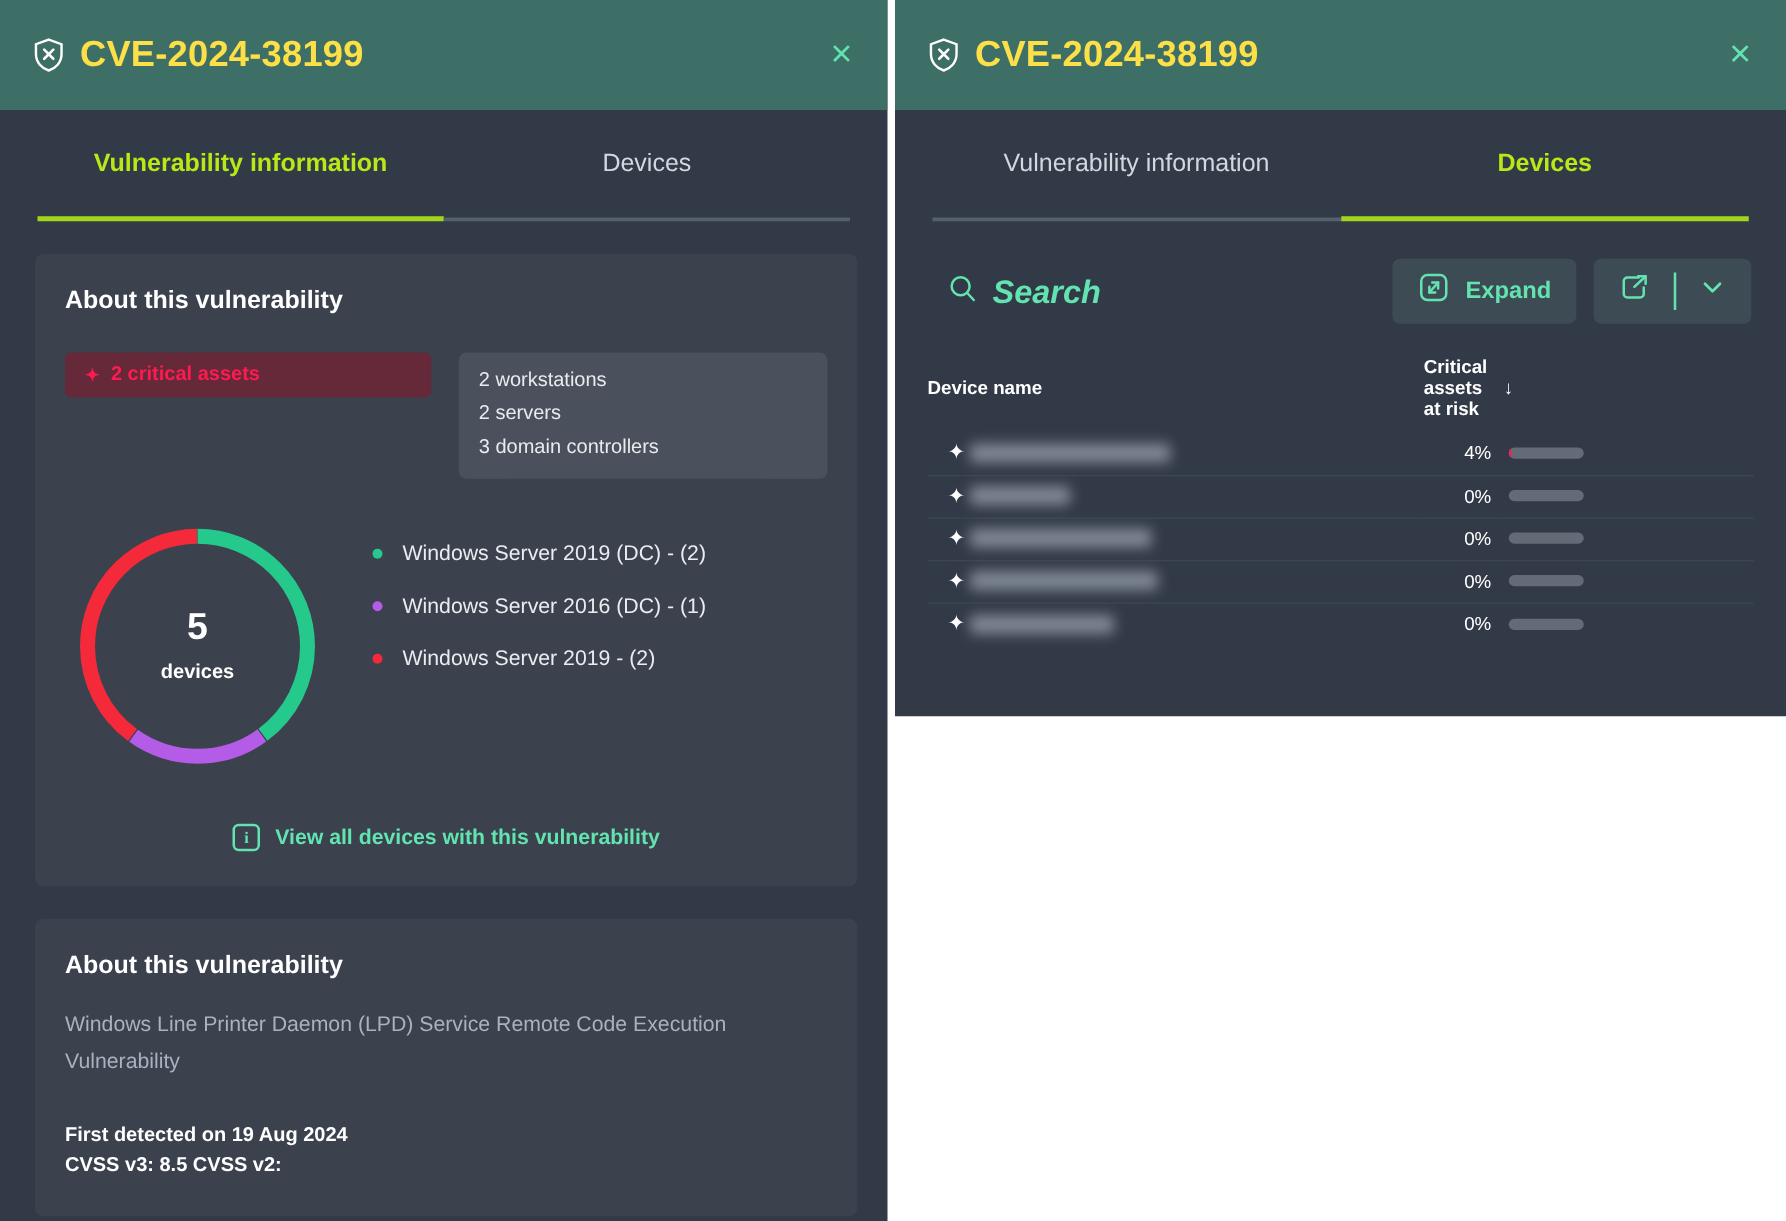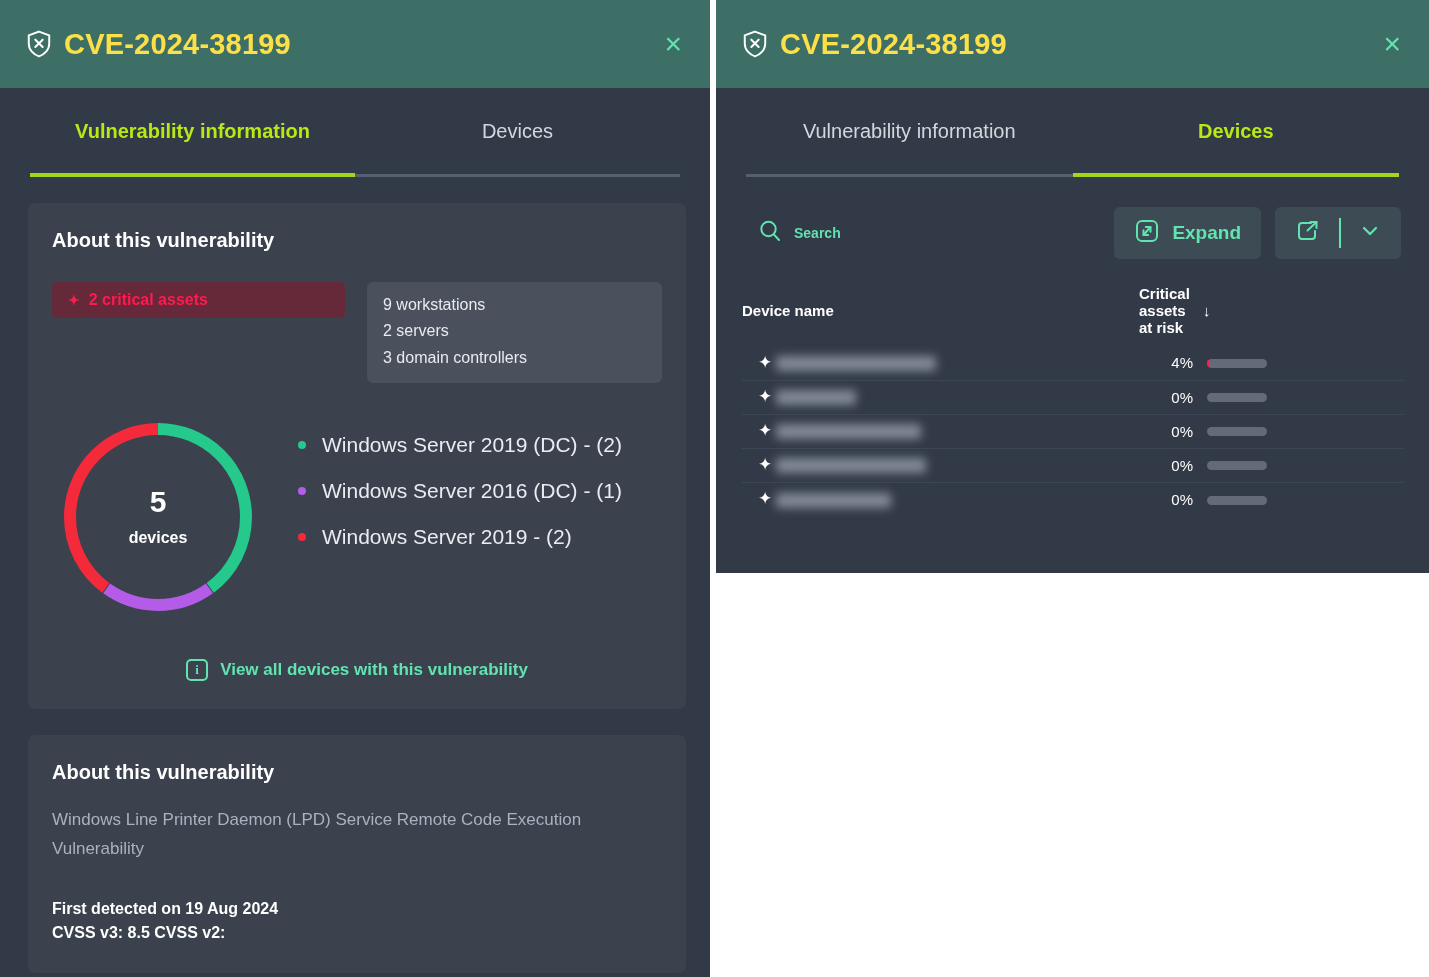--- a/index.html
+++ b/index.html
@@ -63,21 +63,21 @@
   .donut-wrap { position: relative; width: 200px; height: 200px; margin-left: 6px; }
   .donut-center {
     position: absolute; inset: 0; display: flex; flex-direction: column;
     align-items: center; justify-content: center; gap: 12px;
   }
   .donut-count { color: #ffffff; font-size: 30px; font-weight: bold; line-height: 1; }
   .donut-label { color: #ffffff; font-size: 16px; font-weight: bold; }
   .legend { margin-left: 40px; margin-top: 16px; }
   .legend-row { display: flex; align-items: center; margin-bottom: 22px; }
   .legend-dot { width: 8px; height: 8px; border-radius: 50%; margin-right: 16px; flex:0 0 auto;}
-  .legend-text { color: #e9ecf1; font-size: 21px; white-space: nowrap; }
+  .legend-text { color: #e9ecf1; font-size: 17px; white-space: nowrap; }
 
   .view-all {
     display: flex; align-items: center; justify-content: center; gap: 12px;
     margin-top: 42px; color: #62e3b0; font-size: 17px; font-weight: bold; cursor: pointer;
   }
   .info-box {
     width: 22px; height: 22px; border: 2px solid #62e3b0; border-radius: 5px;
     display:flex; align-items:center; justify-content:center;
     font-size: 13px; font-weight: bold; color:#62e3b0; font-family:"Liberation Serif", serif;
   }
@@ -85,21 +85,21 @@
   .desc { color: #a9b2bf; font-size: 17px; line-height: 1.68; margin-top: -8px; }
   .detected { color: #ffffff; font-size: 16px; font-weight: bold; margin-top: 34px; line-height: 1.5; }
   .cvss { color: #ffffff; font-size: 16px; font-weight: bold; line-height: 1.5; }
 
   
   #right-panel { left: 716px; top: 0; width: 713px; height: 573px; }
   .toolbar {
     display: flex; align-items: center; padding: 0 28px 0 42px; margin-top: 30px;
   }
   .search-ctl { display: flex; align-items: center; gap: 12px; cursor: pointer; }
-  .search-text { color: #62e3b0; font-size: 14px; font-weight: bold; }
+  .search-text { color: #62e3b0; font-size: 26px; font-weight: bold; font-style: italic; }
   .toolbar-spacer { flex: 1 1 auto; }
   .btn {
     background: #3d4c54; border-radius: 6px; height: 52px;
     display: flex; align-items: center; gap: 12px; padding: 0 20px;
     color: #62e3b0; font-size: 19px; font-weight: bold; cursor: pointer;
   }
   .btn + .btn { margin-left: 14px; }
   .btn .divider { width: 2px; height: 30px; background: #62e3b0; margin: 0 6px; }
   .showing {
     color: #ffffff; font-size: 20px; font-weight: bold;
@@ -155,21 +155,21 @@
 
     <div class="card">
       <h3>About this vulnerability</h3>
 
       <div class="stat-row">
         <div class="critical-badge">
           <span class="dia">✦</span>
           <span>2 critical assets</span>
         </div>
         <div class="counts-box">
-          <div>9 workstations</div>
+          <div>2 workstations</div>
           <div>2 servers</div>
           <div>3 domain controllers</div>
         </div>
       </div>
 
       <div class="donut-area">
         <div class="donut-wrap">
           <svg width="200" height="200" viewBox="0 0 200 200">
             <g transform="rotate(-90 100 100)">
               <circle id="seg0" cx="100" cy="100" r="88" fill="none" stroke-width="12" stroke="#24c98b" stroke-dasharray="220.1681228127214 332.7521842190821" stroke-dashoffset="0"></circle>

